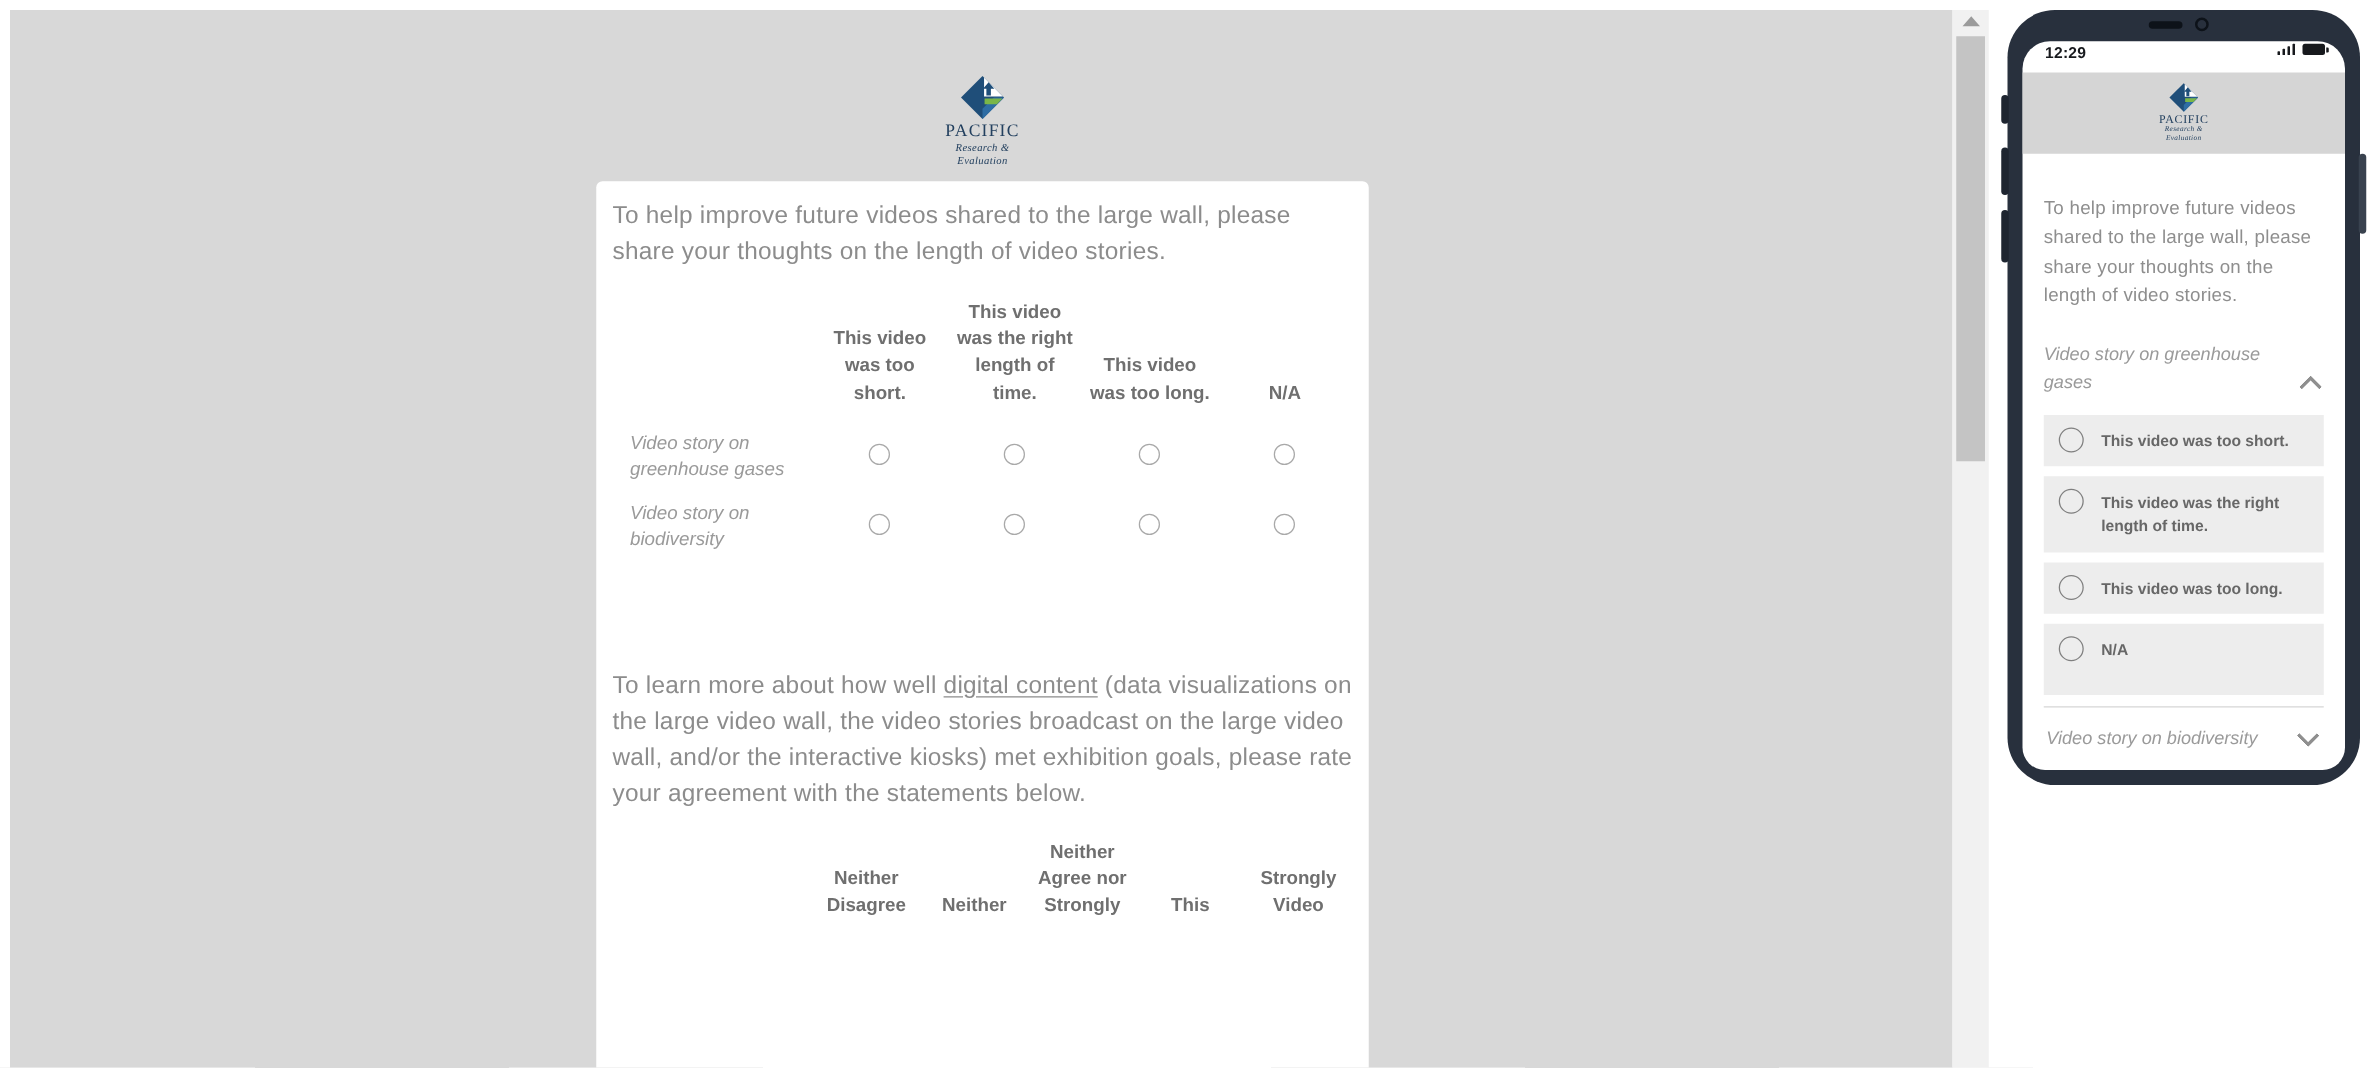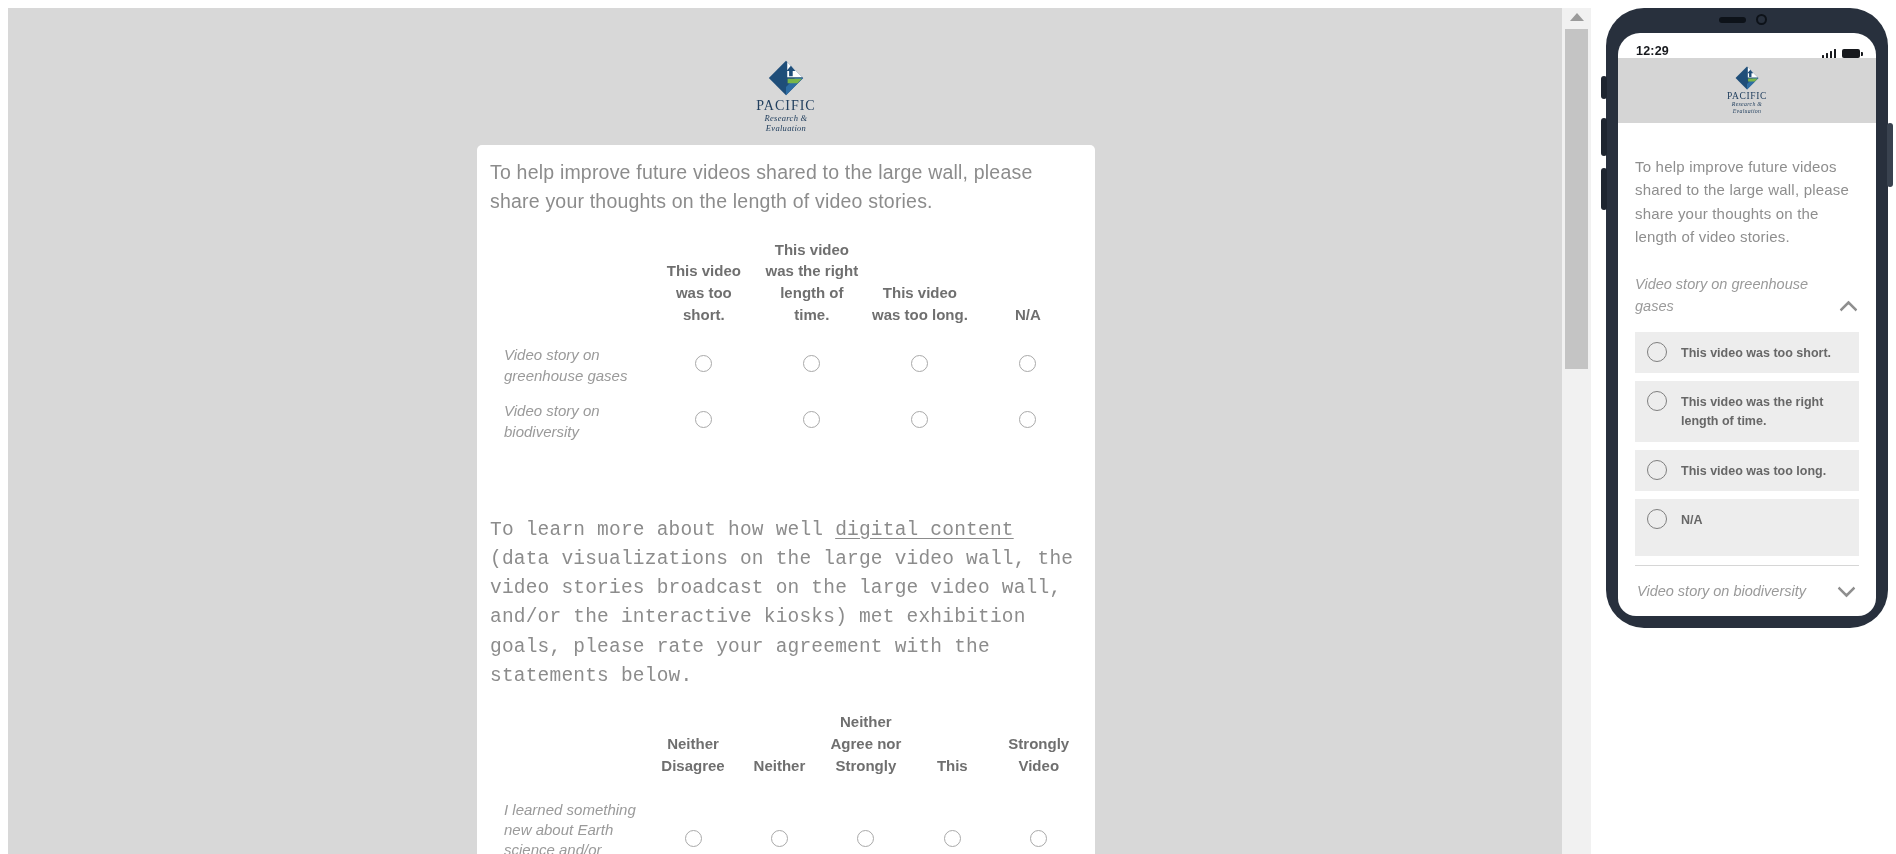--- a/index.html
+++ b/index.html
@@ -27,21 +27,21 @@
   table.matrix { width:100%; border-collapse:collapse; table-layout:fixed; }
   .matrix th { font-size:15px; font-weight:bold; color:#6f6f6f; text-align:center;
                vertical-align:bottom; line-height:1.45; padding:0 4px 12px; }
   .matrix td.rowlbl { font-style:italic; font-size:15px; color:#9a9a9a; line-height:1.35;
                       text-align:left; padding:0 6px 0 14px; }
   .matrix td { text-align:center; vertical-align:middle; }
   .m1 { margin-top:22px; } .m1 tr.opt-row td { height:56px; }
   .m2 { margin-top:20px; } .m2 tr.opt-row td { height:104px; }
   .radio { display:inline-block; width:17px; height:17px; border:1px solid #a9a9a9;
            border-radius:50%; background:#fff; cursor:pointer; }
-  .q2 { margin-top:66px;font-family:Liberation Mono, monospace; }
+  .q2 { margin-top:84px; }
 
   
   .scrollbar { position:absolute; left:1562px; top:8px; width:29px; height:846px;
                background:#f1f1f1; }
   .scroll-up { width:0; height:0; border-left:7px solid transparent; border-right:7px solid transparent;
                border-bottom:8px solid #9b9b9b; margin:5px auto 6px; }
   .scroll-thumb { position:absolute; left:3px; right:3px; top:21px; height:340px;
                   background:#c4c4c4; cursor:grab; }
 
   
@@ -52,21 +52,21 @@
   .sb-l2 { left:-5px; top:110px; height:38px; }
   .sb-l3 { left:-5px; top:160px; height:42px; }
   .sb-r1 { right:-5px; top:115px; height:64px; background:#39424f; }
   .speaker { position:absolute; left:113px; top:9px; width:27px; height:6px;
              border-radius:3px; background:#0d1219; }
   .camera { position:absolute; left:150px; top:6px; width:11px; height:11px;
             border-radius:50%; border:2.5px solid #0d1219; }
   .screen { position:absolute; left:12px; top:25px; width:258px; height:583px;
             background:#ffffff; border-radius:22px 22px 18px 18px; overflow:hidden; }
 
-  .statusbar { height:25px; display:flex; align-items:flex-end; justify-content:space-between;
+  .statusbar { height:25px; display:flex; align-items:flex-start; justify-content:space-between;
                padding:2px 16px 0 18px; }
   .time { font-size:12.5px; font-weight:bold; color:#17191d; letter-spacing:.2px; }
   .sticons { display:flex; align-items:center; gap:6px; }
   .signal { display:flex; align-items:flex-end; gap:1.5px; }
   .signal i { display:block; width:2.5px; background:#17191d; border-radius:.5px; }
   .battery { width:18px; height:9px; background:#17191d; border-radius:2px; position:relative; }
   .battery:after { content:""; position:absolute; right:-3px; top:2.5px; width:2px; height:4px;
                    background:#17191d; border-radius:0 1px 1px 0; }
 
   .phone-header { height:65px; background:#d5d5d5; display:flex; align-items:center;
@@ -165,28 +165,20 @@
       </colgroup>
     <tbody>
         <tr>
       <th></th>
       <th>Neither Disagree</th>
       <th>Neither</th>
       <th>Neither Agree nor Strongly</th>
       <th>This</th>
       <th>Strongly Video</th>
     </tr>
-    <tr class="opt-row">
-      <td class="rowlbl">I learned something new about Earth science and/or planetary change</td>
-      <td><span class="radio"></span></td>
-      <td><span class="radio"></span></td>
-      <td><span class="radio"></span></td>
-      <td><span class="radio"></span></td>
-      <td><span class="radio"></span></td>
-    </tr>
   </tbody>
     </table>
 </div>
 
 <div class="scrollbar">
   <div class="scroll-up"></div>
   <div class="scroll-thumb"></div>
 </div>
 
 <div class="phone">

